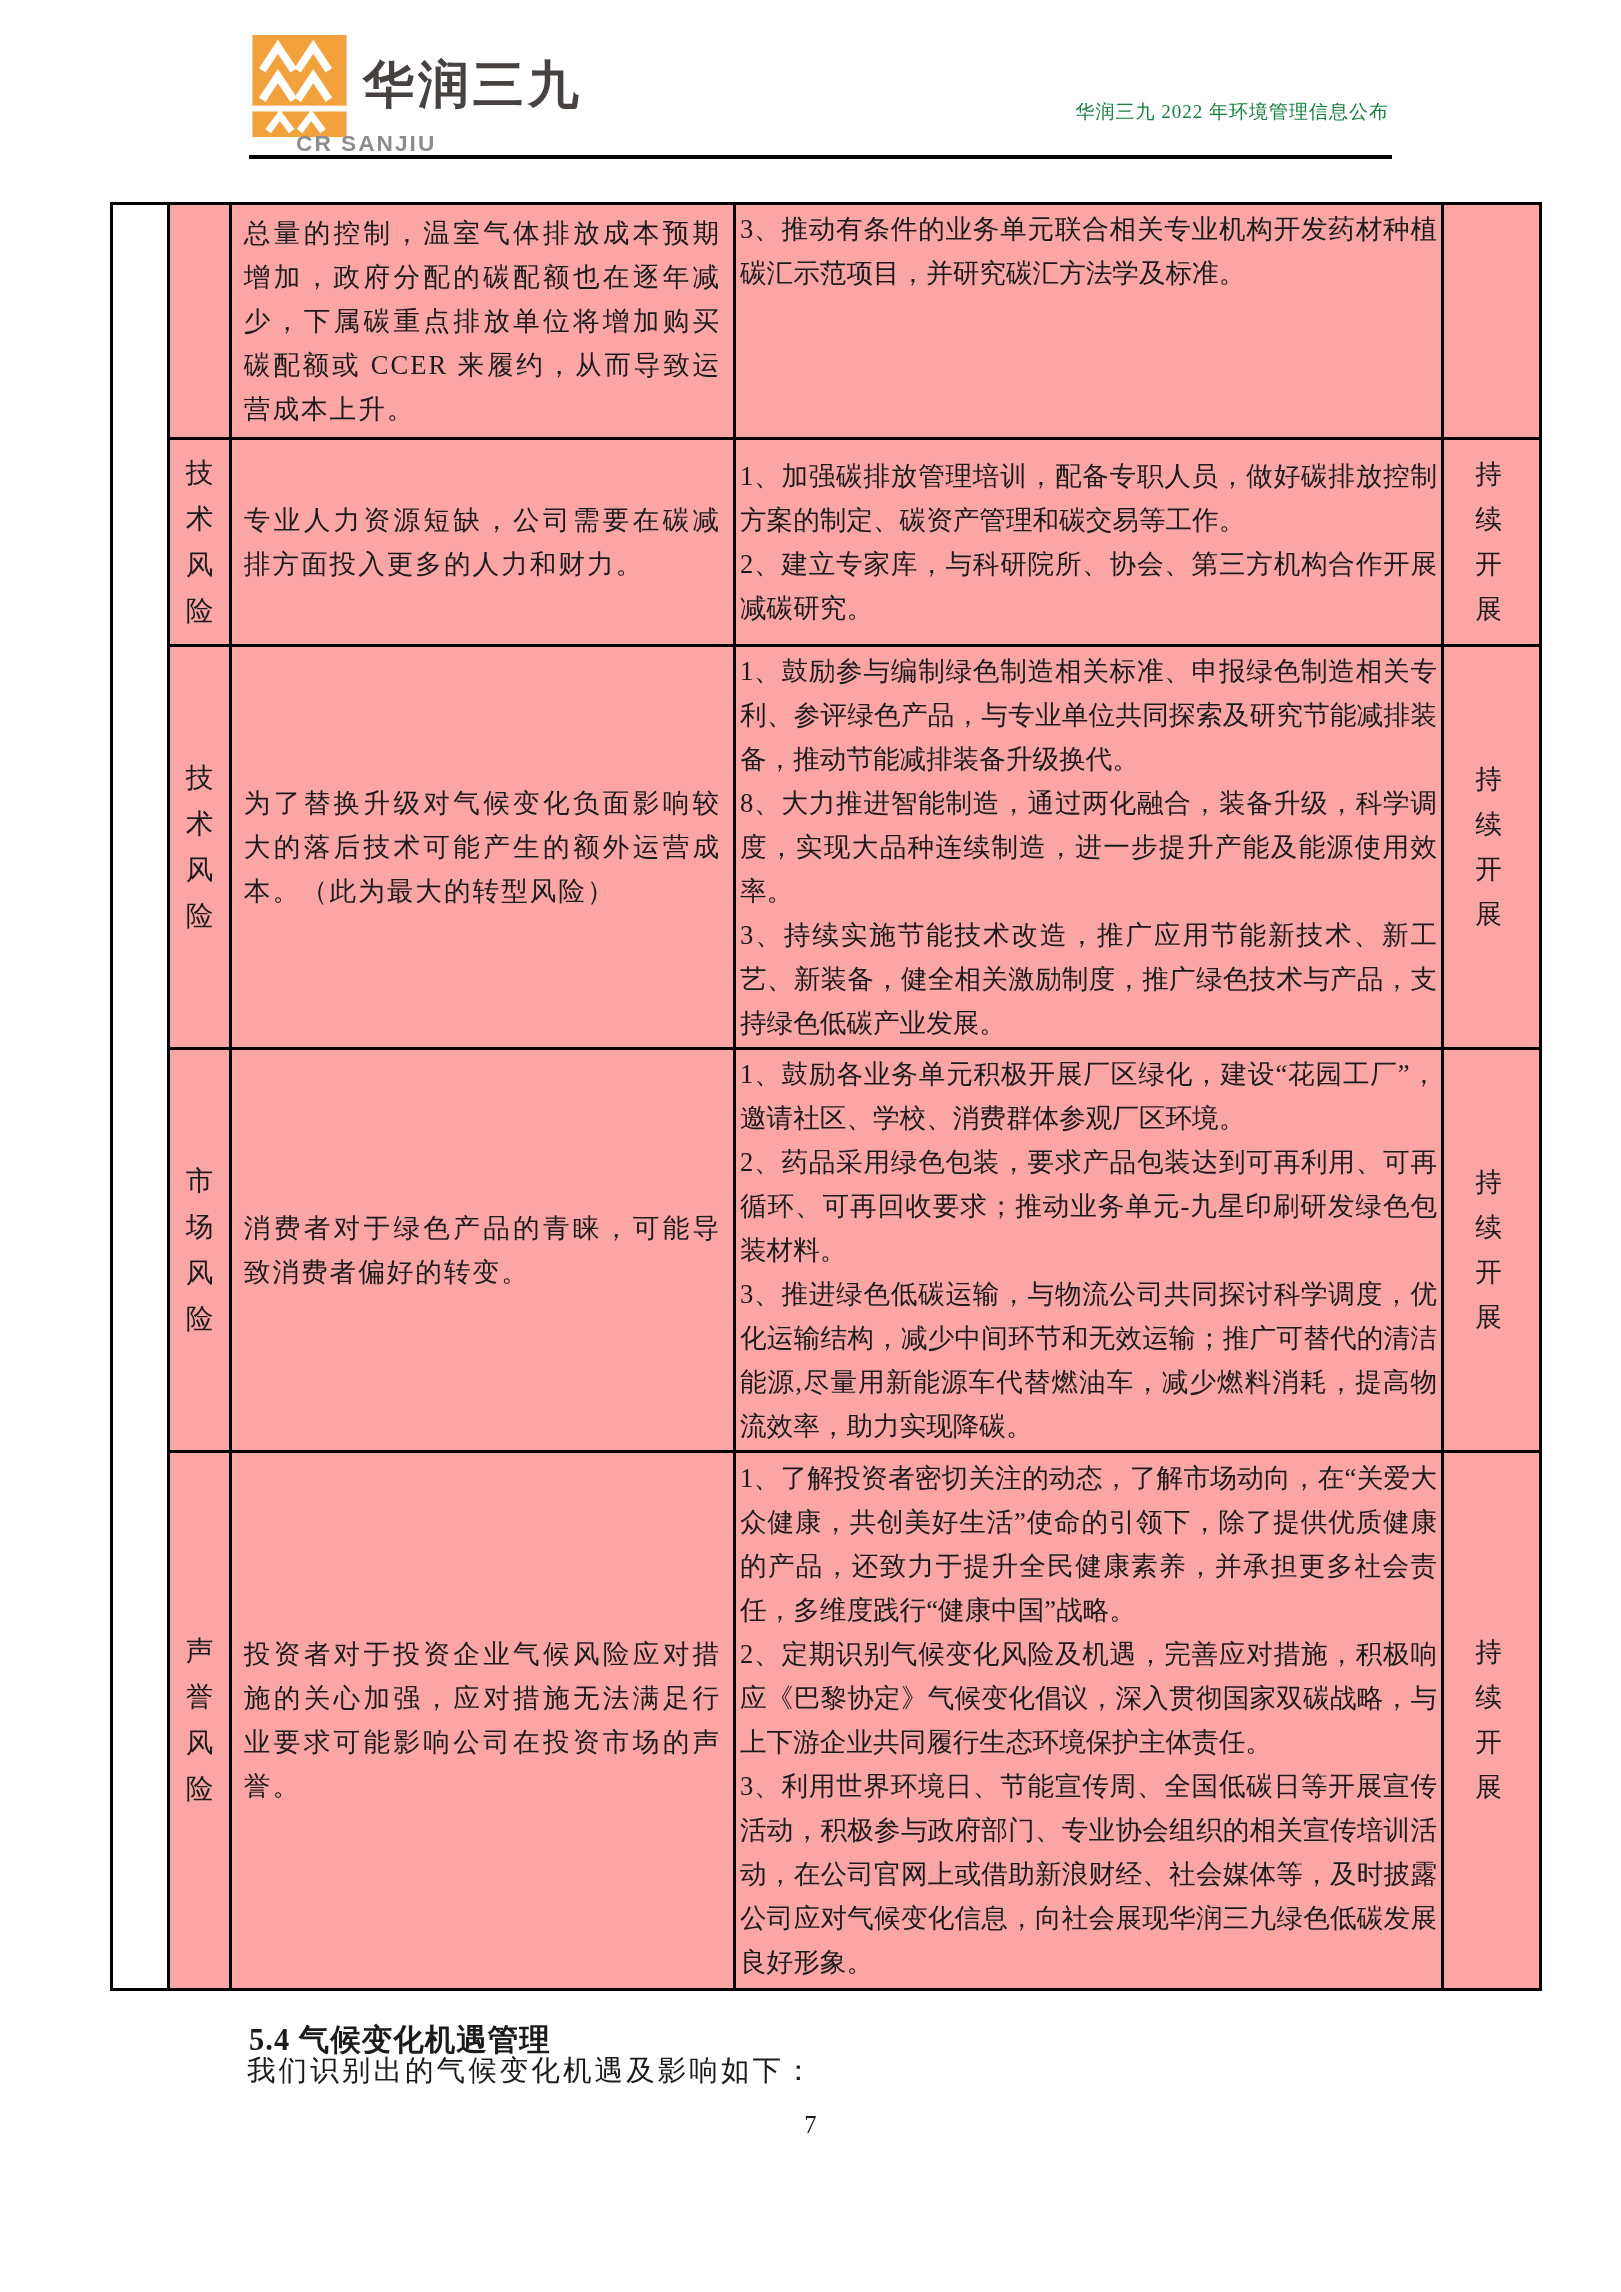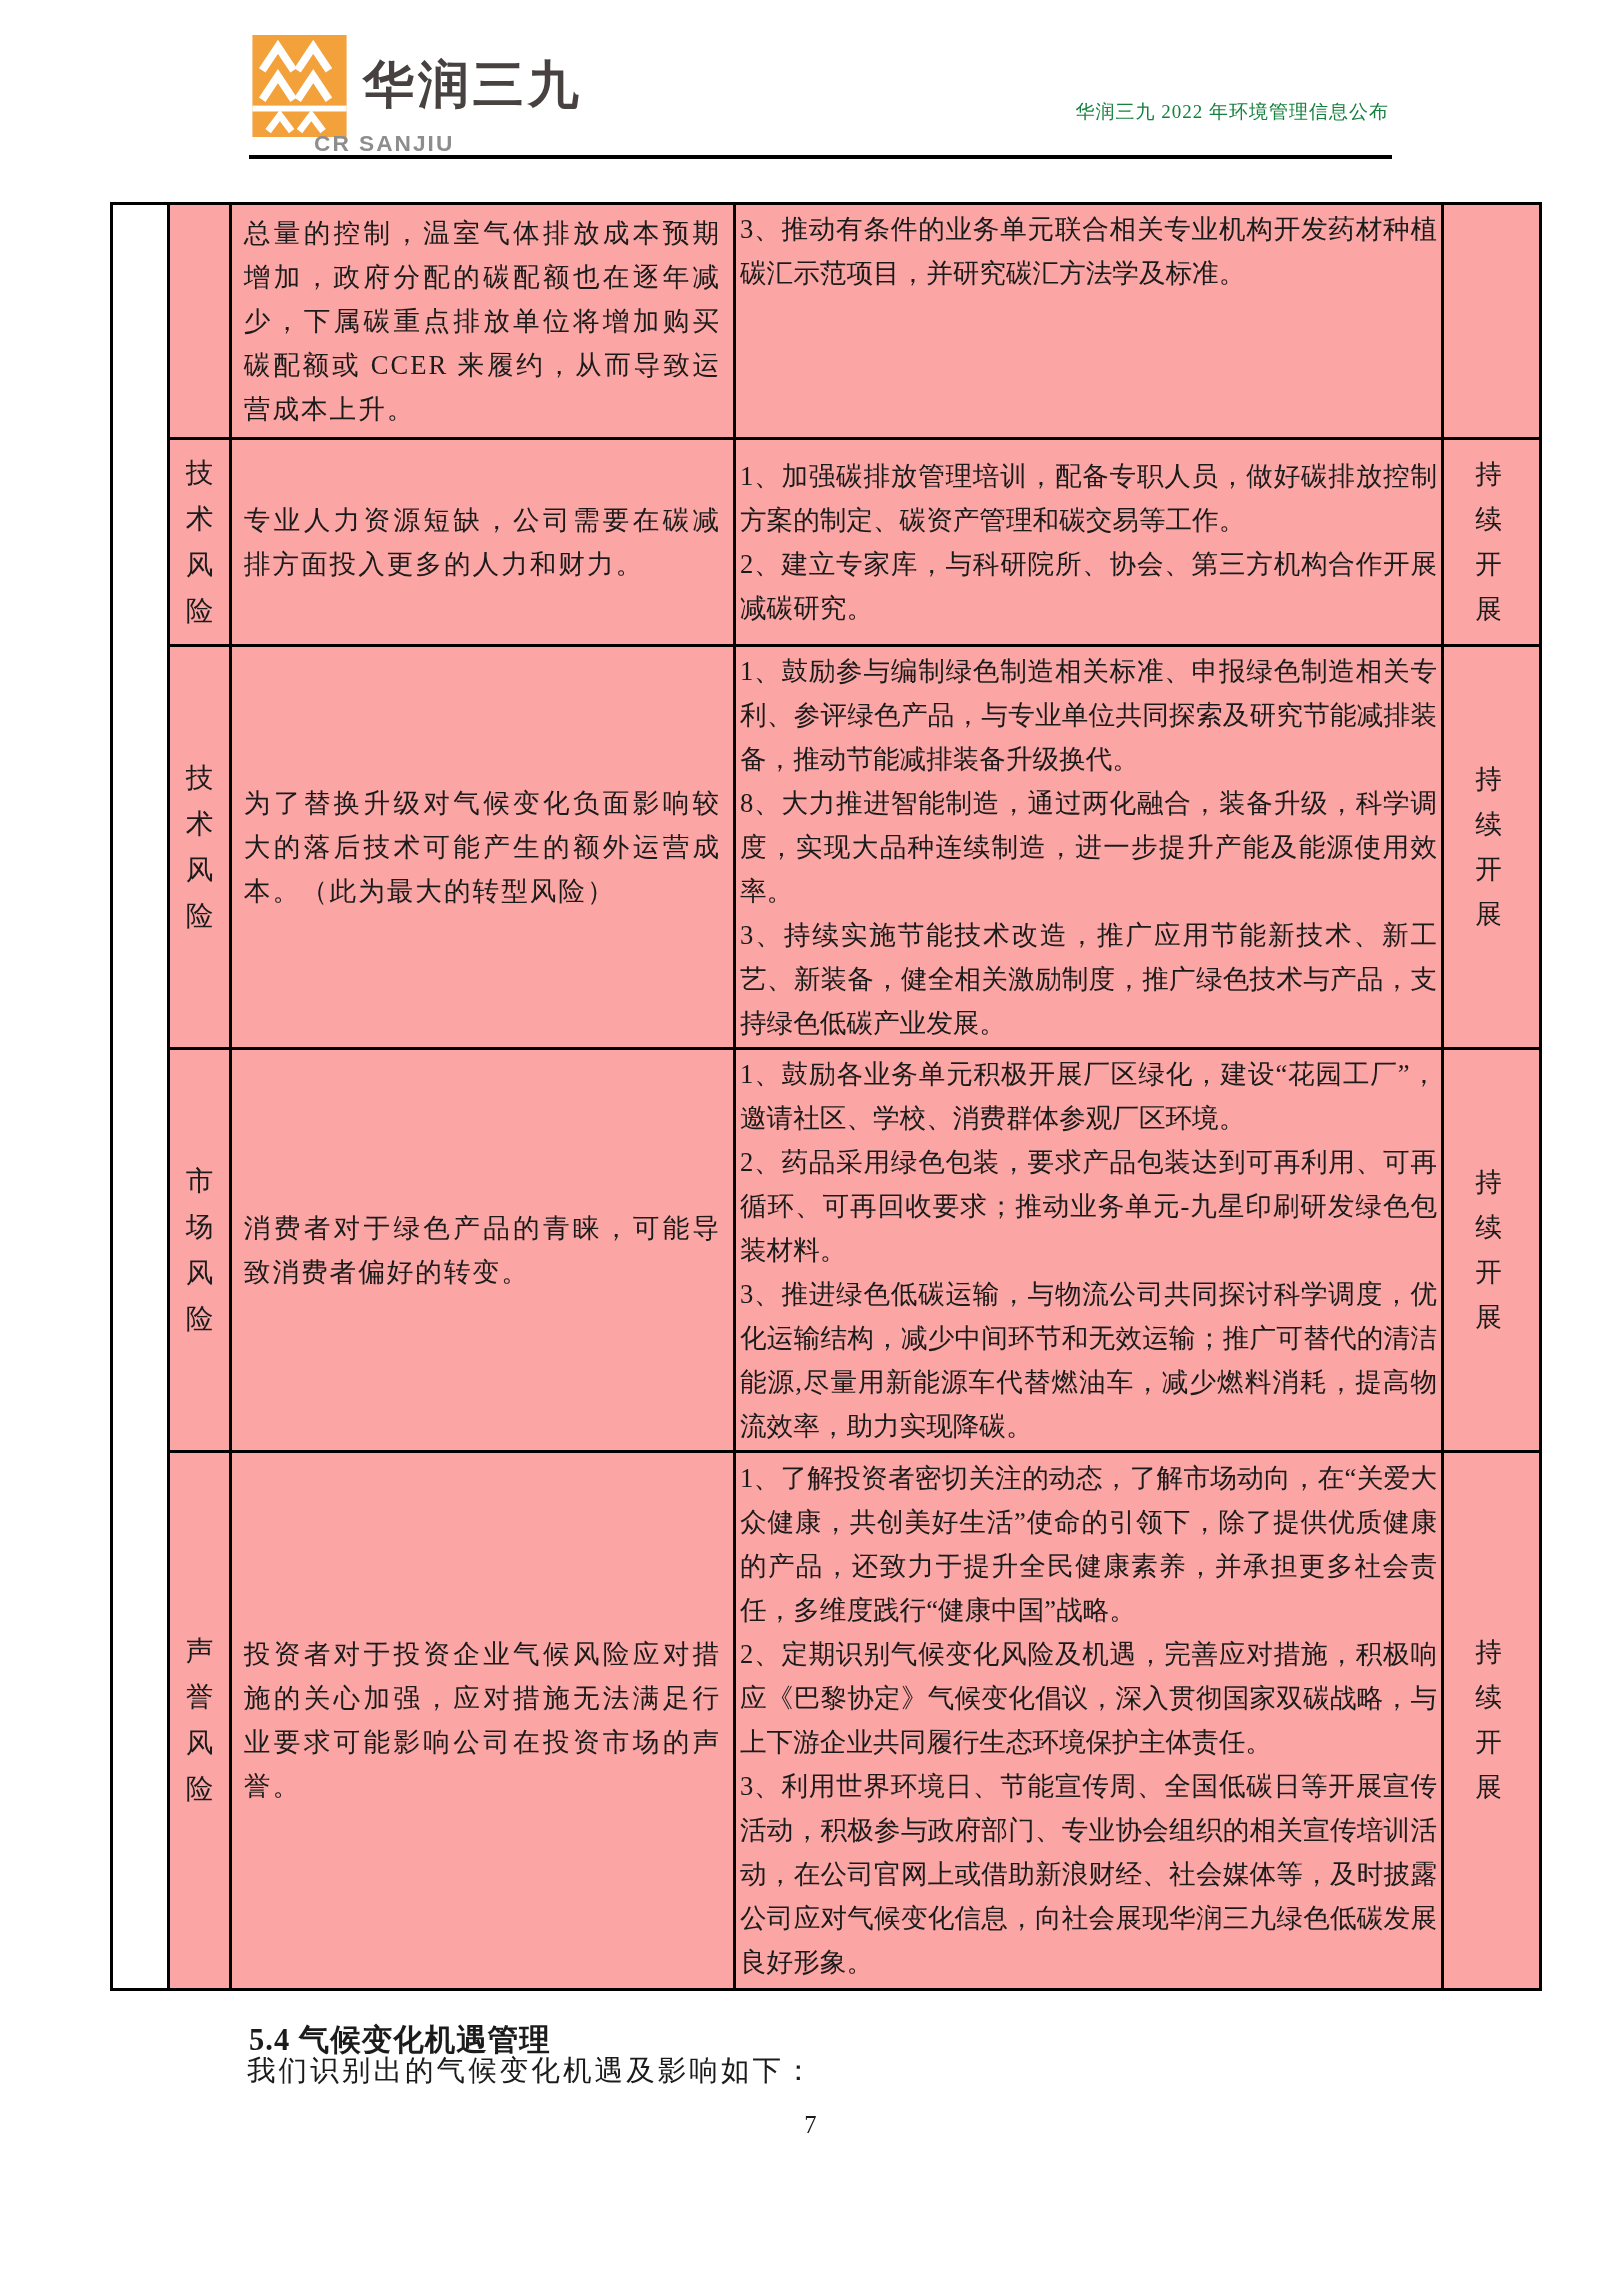--- a/index.html
+++ b/index.html
@@ -13,21 +13,20 @@
   .logo-mark{position:absolute;left:252px;top:35px;width:95px;height:102px;}
   .brand-cn{
     position:absolute;left:363px;top:51px;
     font-size:51px;font-weight:bold;color:#474140;letter-spacing:3.9px;
     font-family:"Liberation Serif","DejaVu Serif",serif;
   }
   .brand-en{
     position:absolute;left:296px;top:130px;
     font-size:22.7px;font-weight:bold;color:#8d8d8d;letter-spacing:2px;
     font-family:"Liberation Sans","DejaVu Sans",sans-serif;
-    margin-left:18px;
   }
   .header-title{
     position:absolute;right:232px;top:99px;
     font-size:19px;color:#15803d;letter-spacing:1px;
   }
   .header-divider{
     position:absolute;left:249px;top:155px;width:1143px;height:3.9px;background:#000;
   }
   
   .risk-table{

